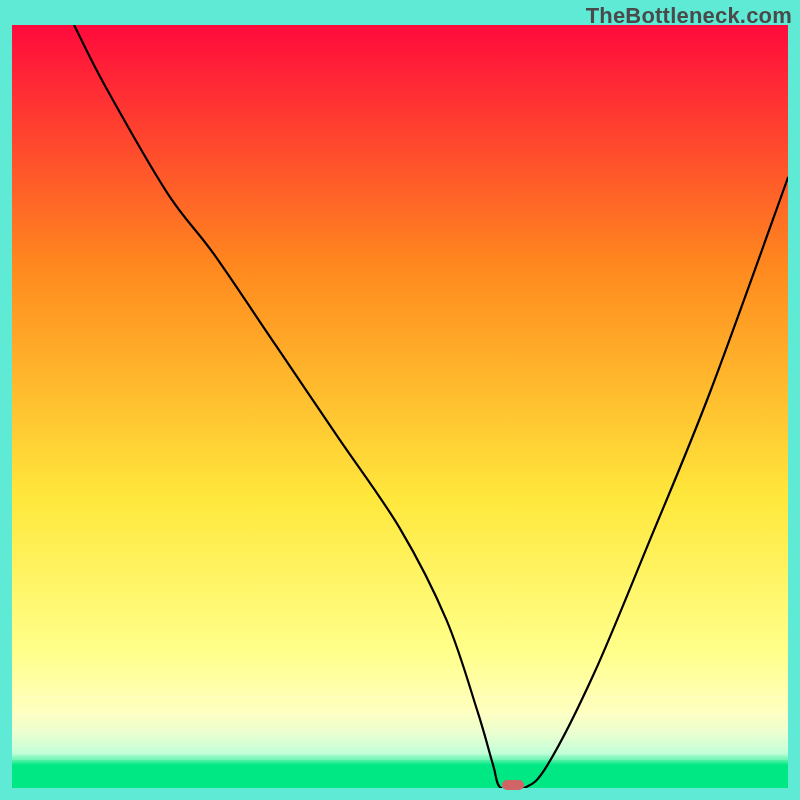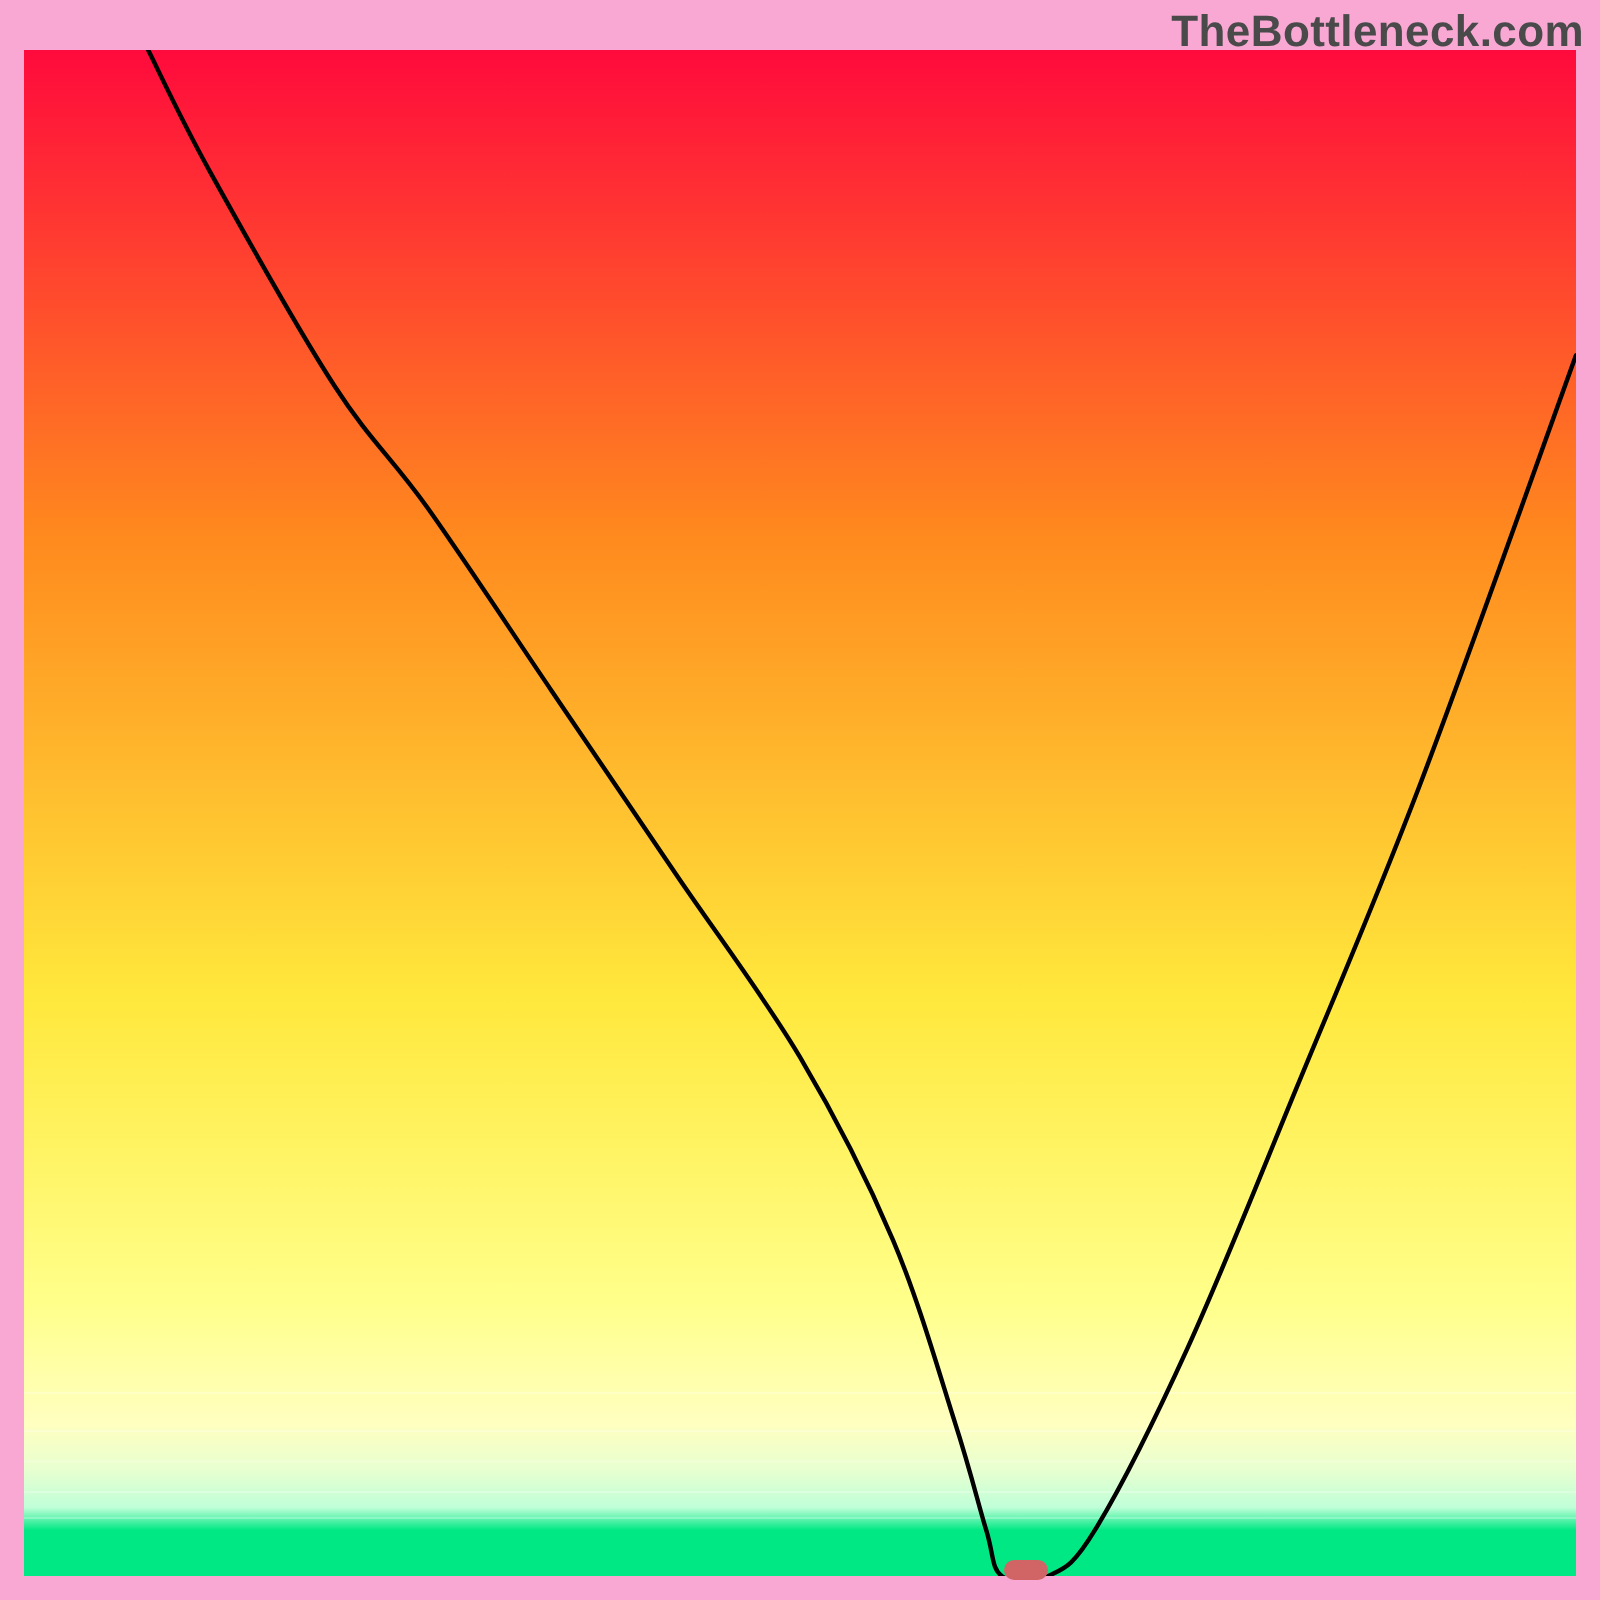--- a/index.html
+++ b/index.html
@@ -8,21 +8,21 @@
     width: 800px;
     height: 800px;
     background: #000;
     font-family: Arial, Helvetica, sans-serif;
     overflow: hidden;
   }
   .stage {
     position: relative;
     width: 800px;
     height: 800px;
-    background: #f9a8d4;
+    background: #5eead4;
   }
   .watermark {
     position: absolute;
     top: 3px;
     right: 8px;
     color: #4a4a4a;
     font-size: 22px;
     font-weight: 600;
     letter-spacing: 0.2px;
     z-index: 50;

